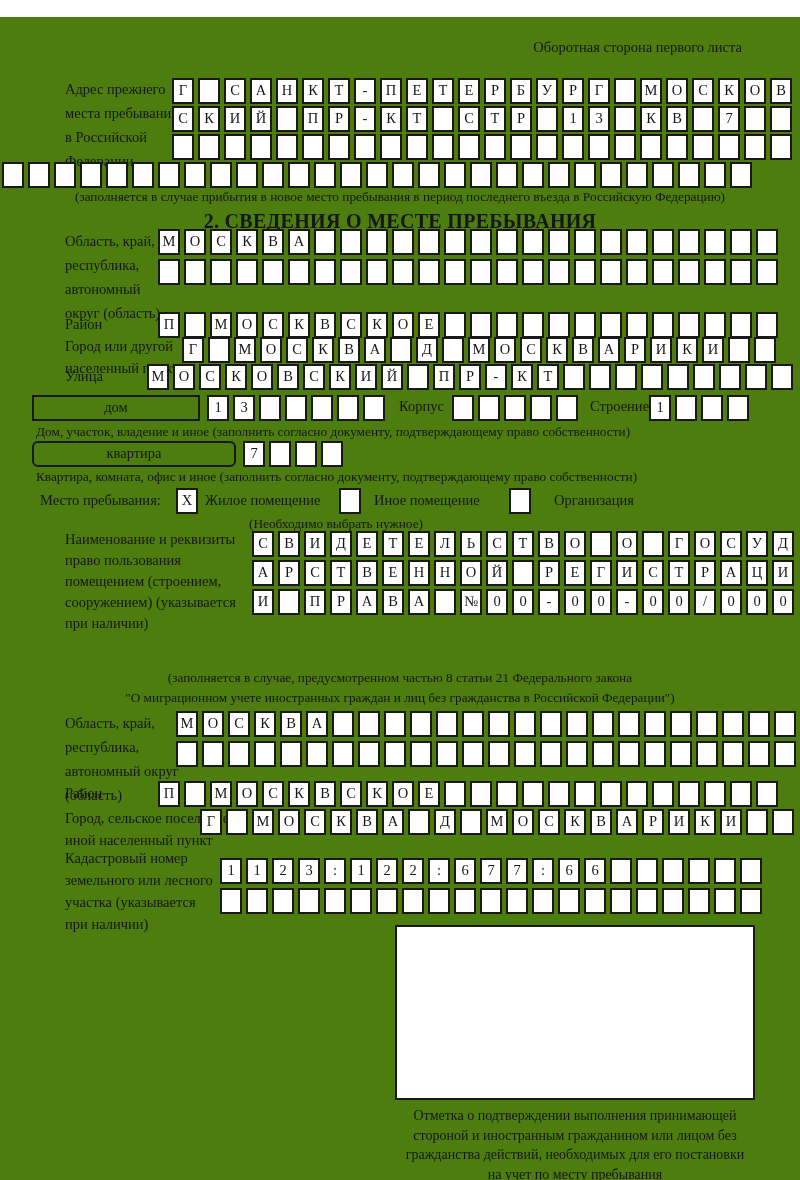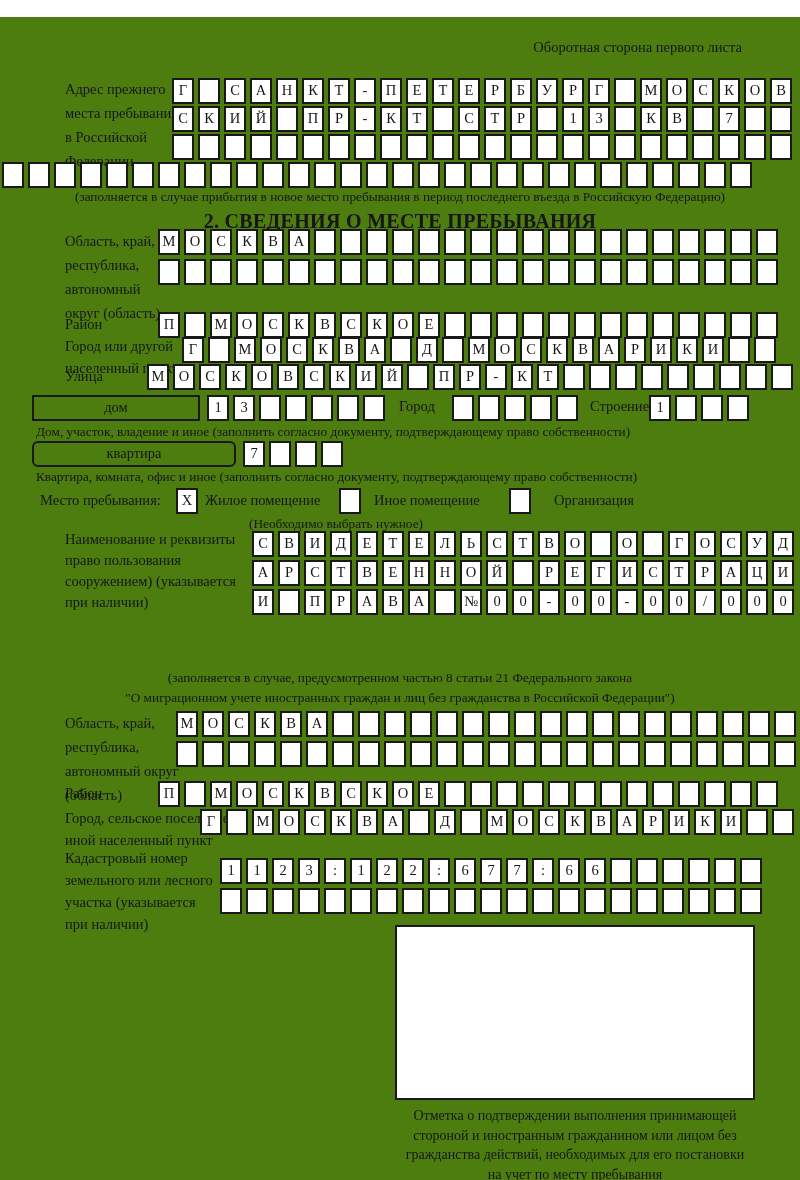--- a/index.html
+++ b/index.html
@@ -57,21 +57,21 @@
       <div>Город или другой</div>
       <div>населенный пункт</div>
     </div>
   <div class="abs boxrow" style="left:182px;top:320px;"><span class="cbox">Г</span><span class="cbox"></span><span class="cbox">М</span><span class="cbox">О</span><span class="cbox">С</span><span class="cbox">К</span><span class="cbox">В</span><span class="cbox">А</span><span class="cbox"></span><span class="cbox">Д</span><span class="cbox"></span><span class="cbox">М</span><span class="cbox">О</span><span class="cbox">С</span><span class="cbox">К</span><span class="cbox">В</span><span class="cbox">А</span><span class="cbox">Р</span><span class="cbox">И</span><span class="cbox">К</span><span class="cbox">И</span><span class="cbox"></span><span class="cbox"></span></div>
 
   <div class="abs one" style="left:65px;top:351px;">Улица</div>
   <div class="abs boxrow" style="left:147px;top:347px;"><span class="cbox">М</span><span class="cbox">О</span><span class="cbox">С</span><span class="cbox">К</span><span class="cbox">О</span><span class="cbox">В</span><span class="cbox">С</span><span class="cbox">К</span><span class="cbox">И</span><span class="cbox">Й</span><span class="cbox"></span><span class="cbox">П</span><span class="cbox">Р</span><span class="cbox">-</span><span class="cbox">К</span><span class="cbox">Т</span><span class="cbox"></span><span class="cbox"></span><span class="cbox"></span><span class="cbox"></span><span class="cbox"></span><span class="cbox"></span><span class="cbox"></span><span class="cbox"></span><span class="cbox"></span></div>
 
   <div class="abs wbox" style="left:32px;top:378px;width:168px;">дом</div>
   <div class="abs boxrow" style="left:207px;top:378px;"><span class="cbox">1</span><span class="cbox">3</span><span class="cbox"></span><span class="cbox"></span><span class="cbox"></span><span class="cbox"></span><span class="cbox"></span></div>
-  <div class="abs one" style="left:399px;top:381px;">Город</div>
+  <div class="abs one" style="left:399px;top:381px;">Корпус</div>
   <div class="abs boxrow" style="left:452px;top:378px;"><span class="cbox"></span><span class="cbox"></span><span class="cbox"></span><span class="cbox"></span><span class="cbox"></span></div>
   <div class="abs one" style="left:590px;top:381px;">Строение</div>
   <div class="abs boxrow" style="left:649px;top:378px;"><span class="cbox">1</span><span class="cbox"></span><span class="cbox"></span><span class="cbox"></span></div>
   <div class="abs cap" style="left:36px;top:407px;">Дом, участок, владение и иное (заполнить согласно документу, подтверждающему право собственности)</div>
 
   <div class="abs wbox" style="left:32px;top:424px;width:204px;border-radius:6px;">квартира</div>
   <div class="abs boxrow" style="left:243px;top:424px;"><span class="cbox">7</span><span class="cbox"></span><span class="cbox"></span><span class="cbox"></span></div>
   <div class="abs cap" style="left:36px;top:452px;">Квартира, комната, офис и иное (заполнить согласно документу, подтверждающему право собственности)</div>
 
   <div class="abs one" style="left:40px;top:475px;">Место пребывания:</div>
@@ -79,20 +79,21 @@
   <div class="abs one" style="left:205px;top:475px;">Жилое помещение</div>
   <span class="abs cbox" style="left:339px;top:471px;"></span>
   <div class="abs one" style="left:374px;top:475px;">Иное помещение</div>
   <span class="abs cbox" style="left:509px;top:471px;"></span>
   <div class="abs one" style="left:554px;top:475px;">Организация</div>
   <div class="abs cap center" style="left:0;top:499px;width:672px;">(Необходимо выбрать нужное)</div>
 
   <div class="abs lbl" style="left:65px;top:512px;line-height:21px;">
       <div>Наименование и реквизиты</div>
       <div>право пользования</div>
+      <div>помещением (строением,</div>
       <div>сооружением) (указывается</div>
       <div>при наличии)</div>
     </div>
   <div class="abs boxrow" style="left:252px;top:514px;"><span class="cbox">С</span><span class="cbox">В</span><span class="cbox">И</span><span class="cbox">Д</span><span class="cbox">Е</span><span class="cbox">Т</span><span class="cbox">Е</span><span class="cbox">Л</span><span class="cbox">Ь</span><span class="cbox">С</span><span class="cbox">Т</span><span class="cbox">В</span><span class="cbox">О</span><span class="cbox"></span><span class="cbox">О</span><span class="cbox"></span><span class="cbox">Г</span><span class="cbox">О</span><span class="cbox">С</span><span class="cbox">У</span><span class="cbox">Д</span></div>
   <div class="abs boxrow" style="left:252px;top:543px;"><span class="cbox">А</span><span class="cbox">Р</span><span class="cbox">С</span><span class="cbox">Т</span><span class="cbox">В</span><span class="cbox">Е</span><span class="cbox">Н</span><span class="cbox">Н</span><span class="cbox">О</span><span class="cbox">Й</span><span class="cbox"></span><span class="cbox">Р</span><span class="cbox">Е</span><span class="cbox">Г</span><span class="cbox">И</span><span class="cbox">С</span><span class="cbox">Т</span><span class="cbox">Р</span><span class="cbox">А</span><span class="cbox">Ц</span><span class="cbox">И</span></div>
   <div class="abs boxrow" style="left:252px;top:572px;"><span class="cbox">И</span><span class="cbox"></span><span class="cbox">П</span><span class="cbox">Р</span><span class="cbox">А</span><span class="cbox">В</span><span class="cbox">А</span><span class="cbox"></span><span class="cbox">№</span><span class="cbox">0</span><span class="cbox">0</span><span class="cbox">-</span><span class="cbox">0</span><span class="cbox">0</span><span class="cbox">-</span><span class="cbox">0</span><span class="cbox">0</span><span class="cbox">/</span><span class="cbox">0</span><span class="cbox">0</span><span class="cbox">0</span></div>
 
   <div class="abs cap center" style="left:0;top:653px;width:800px;">(заполняется в случае, предусмотренном частью 8 статьи 21 Федерального закона</div>
   <div class="abs cap center" style="left:0;top:673px;width:800px;">"О миграционном учете иностранных граждан и лиц без гражданства в Российской Федерации")</div>
 

